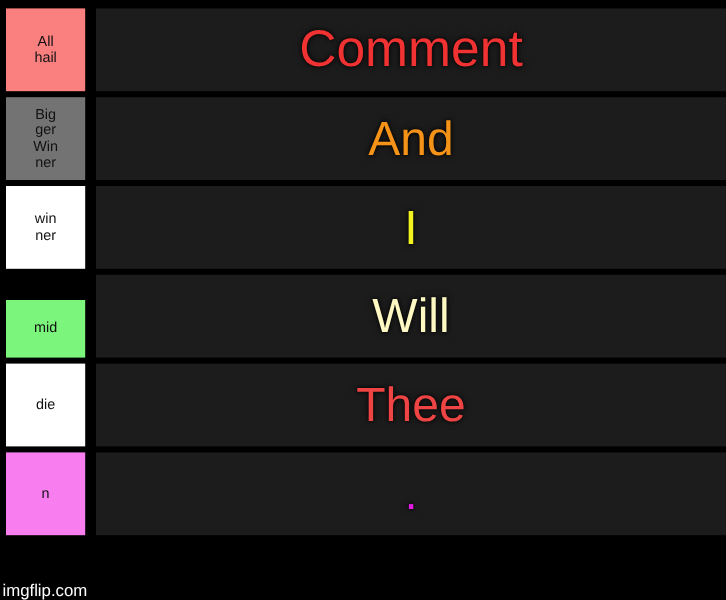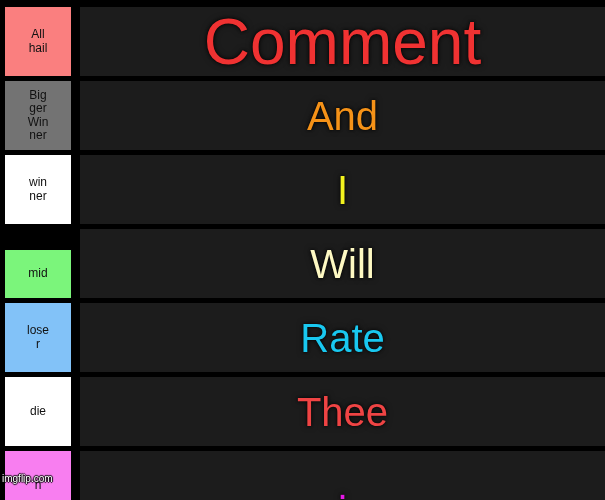--- a/index.html
+++ b/index.html
@@ -56,29 +56,29 @@
     overflow: hidden;
     box-sizing: border-box;
   }
   .tier-text {
     font-family: "Liberation Sans", sans-serif;
     font-weight: 400;
     line-height: 1;
     white-space: nowrap;
     text-shadow: 0 0 3px rgba(0,0,0,0.85), 0 0 6px rgba(0,0,0,0.6);
   }
-  .size-xl { font-size: 64px; }
+  .size-xl { font-size: 43px; }
   .size-lg { font-size: 40px; }
   .size-md { font-size: 38px; }
   #watermark {
     position: absolute;
     left: 2px;
-    bottom: 16px;
+    bottom: 0px;
     color: #ffffff;
-    font-size: 10px;
+    font-size: 14px;
     font-family: "Liberation Sans", sans-serif;
     text-shadow: -1px 0 1px #000, 1px 0 1px #000, 0 -1px 1px #000, 0 1px 1px #000;
     pointer-events: none;
   }
 </style>
 </head>
 <body>
 
 <div id="tier-list">
 
@@ -103,26 +103,20 @@
     </div>
   </div>
 
   <div class="tier-row">
     <div class="tier-label" style="background: rgb(123, 245, 123); margin-top: 21px;">mid</div>
     <div class="tier-content">
       <span class="tier-text size-lg" style="color: #fef9c3;">Will</span>
     </div>
   </div>
 
-  <div class="tier-row">
-    <div class="tier-label" style="background: rgb(130, 194, 248);">loser</div>
-    <div class="tier-content">
-      <span class="tier-text size-lg" style="color: rgb(25, 200, 240);">Rate</span>
-    </div>
-  </div>
 
   <div class="tier-row">
     <div class="tier-label" style="background: #ffffff;">die</div>
     <div class="tier-content">
       <span class="tier-text size-lg" style="color: #ef4444;">Thee</span>
     </div>
   </div>
 
   <div class="tier-row">
     <div class="tier-label" style="background: rgb(248, 126, 240);">n</div>

